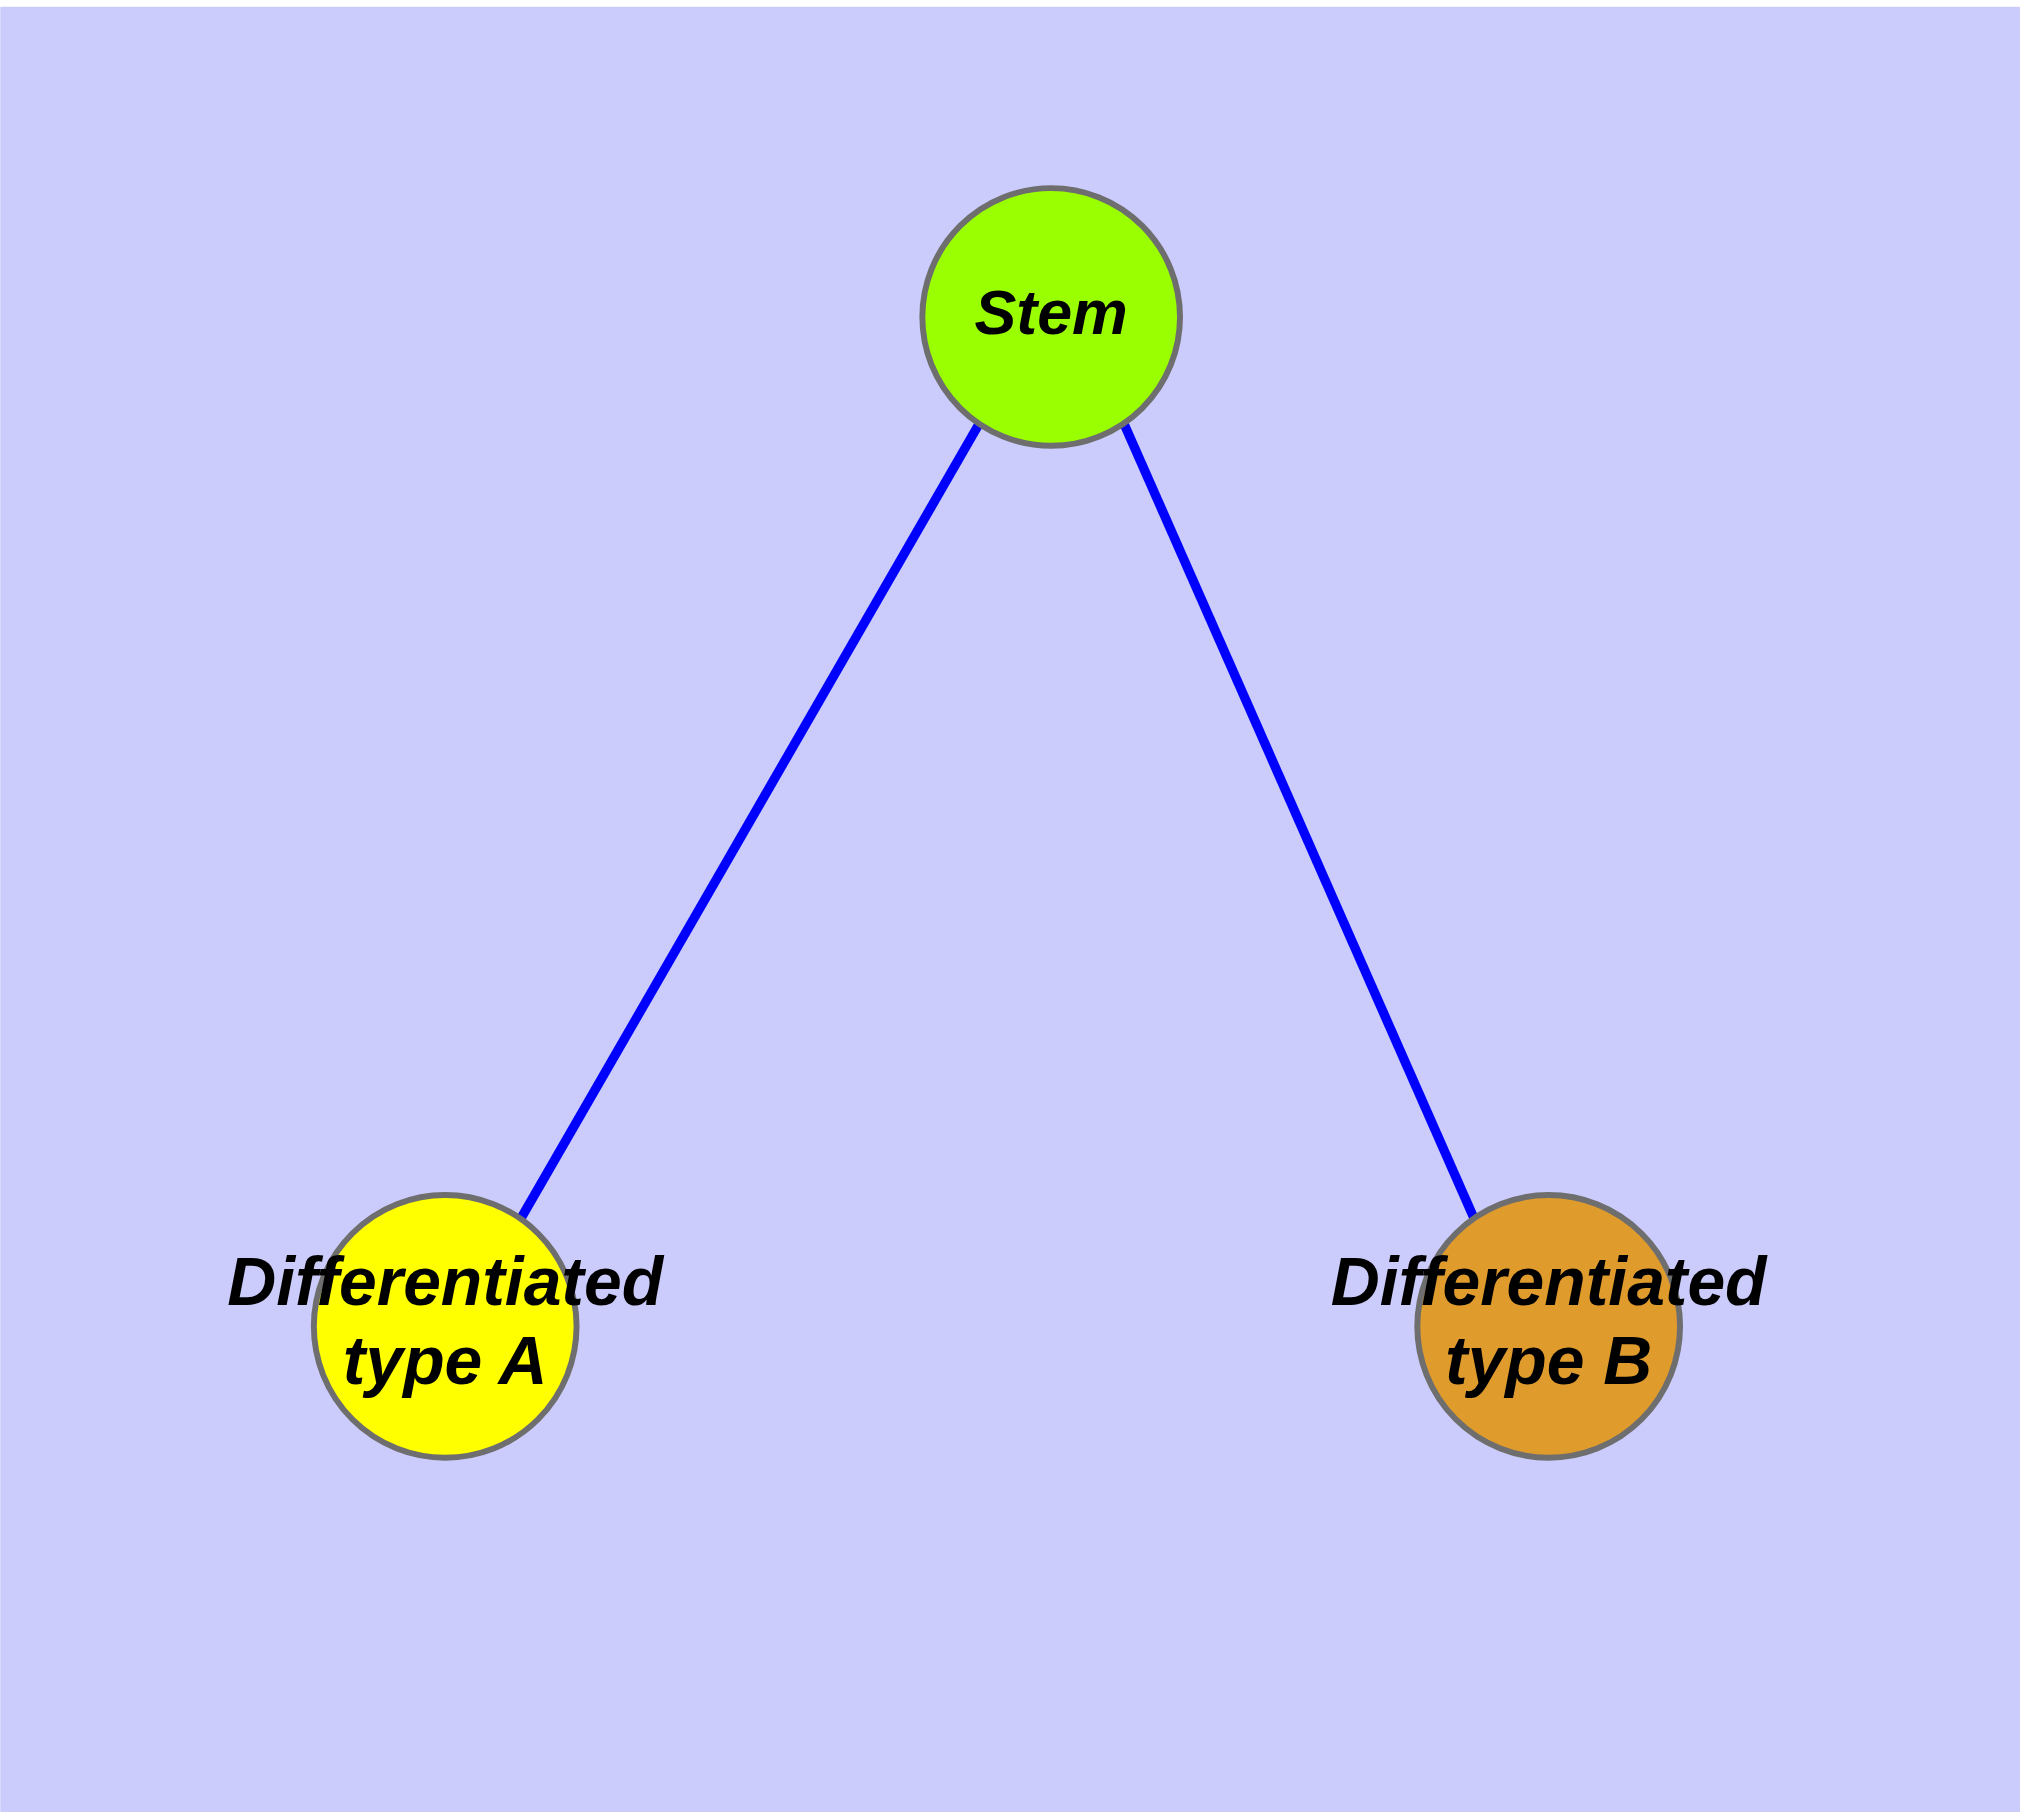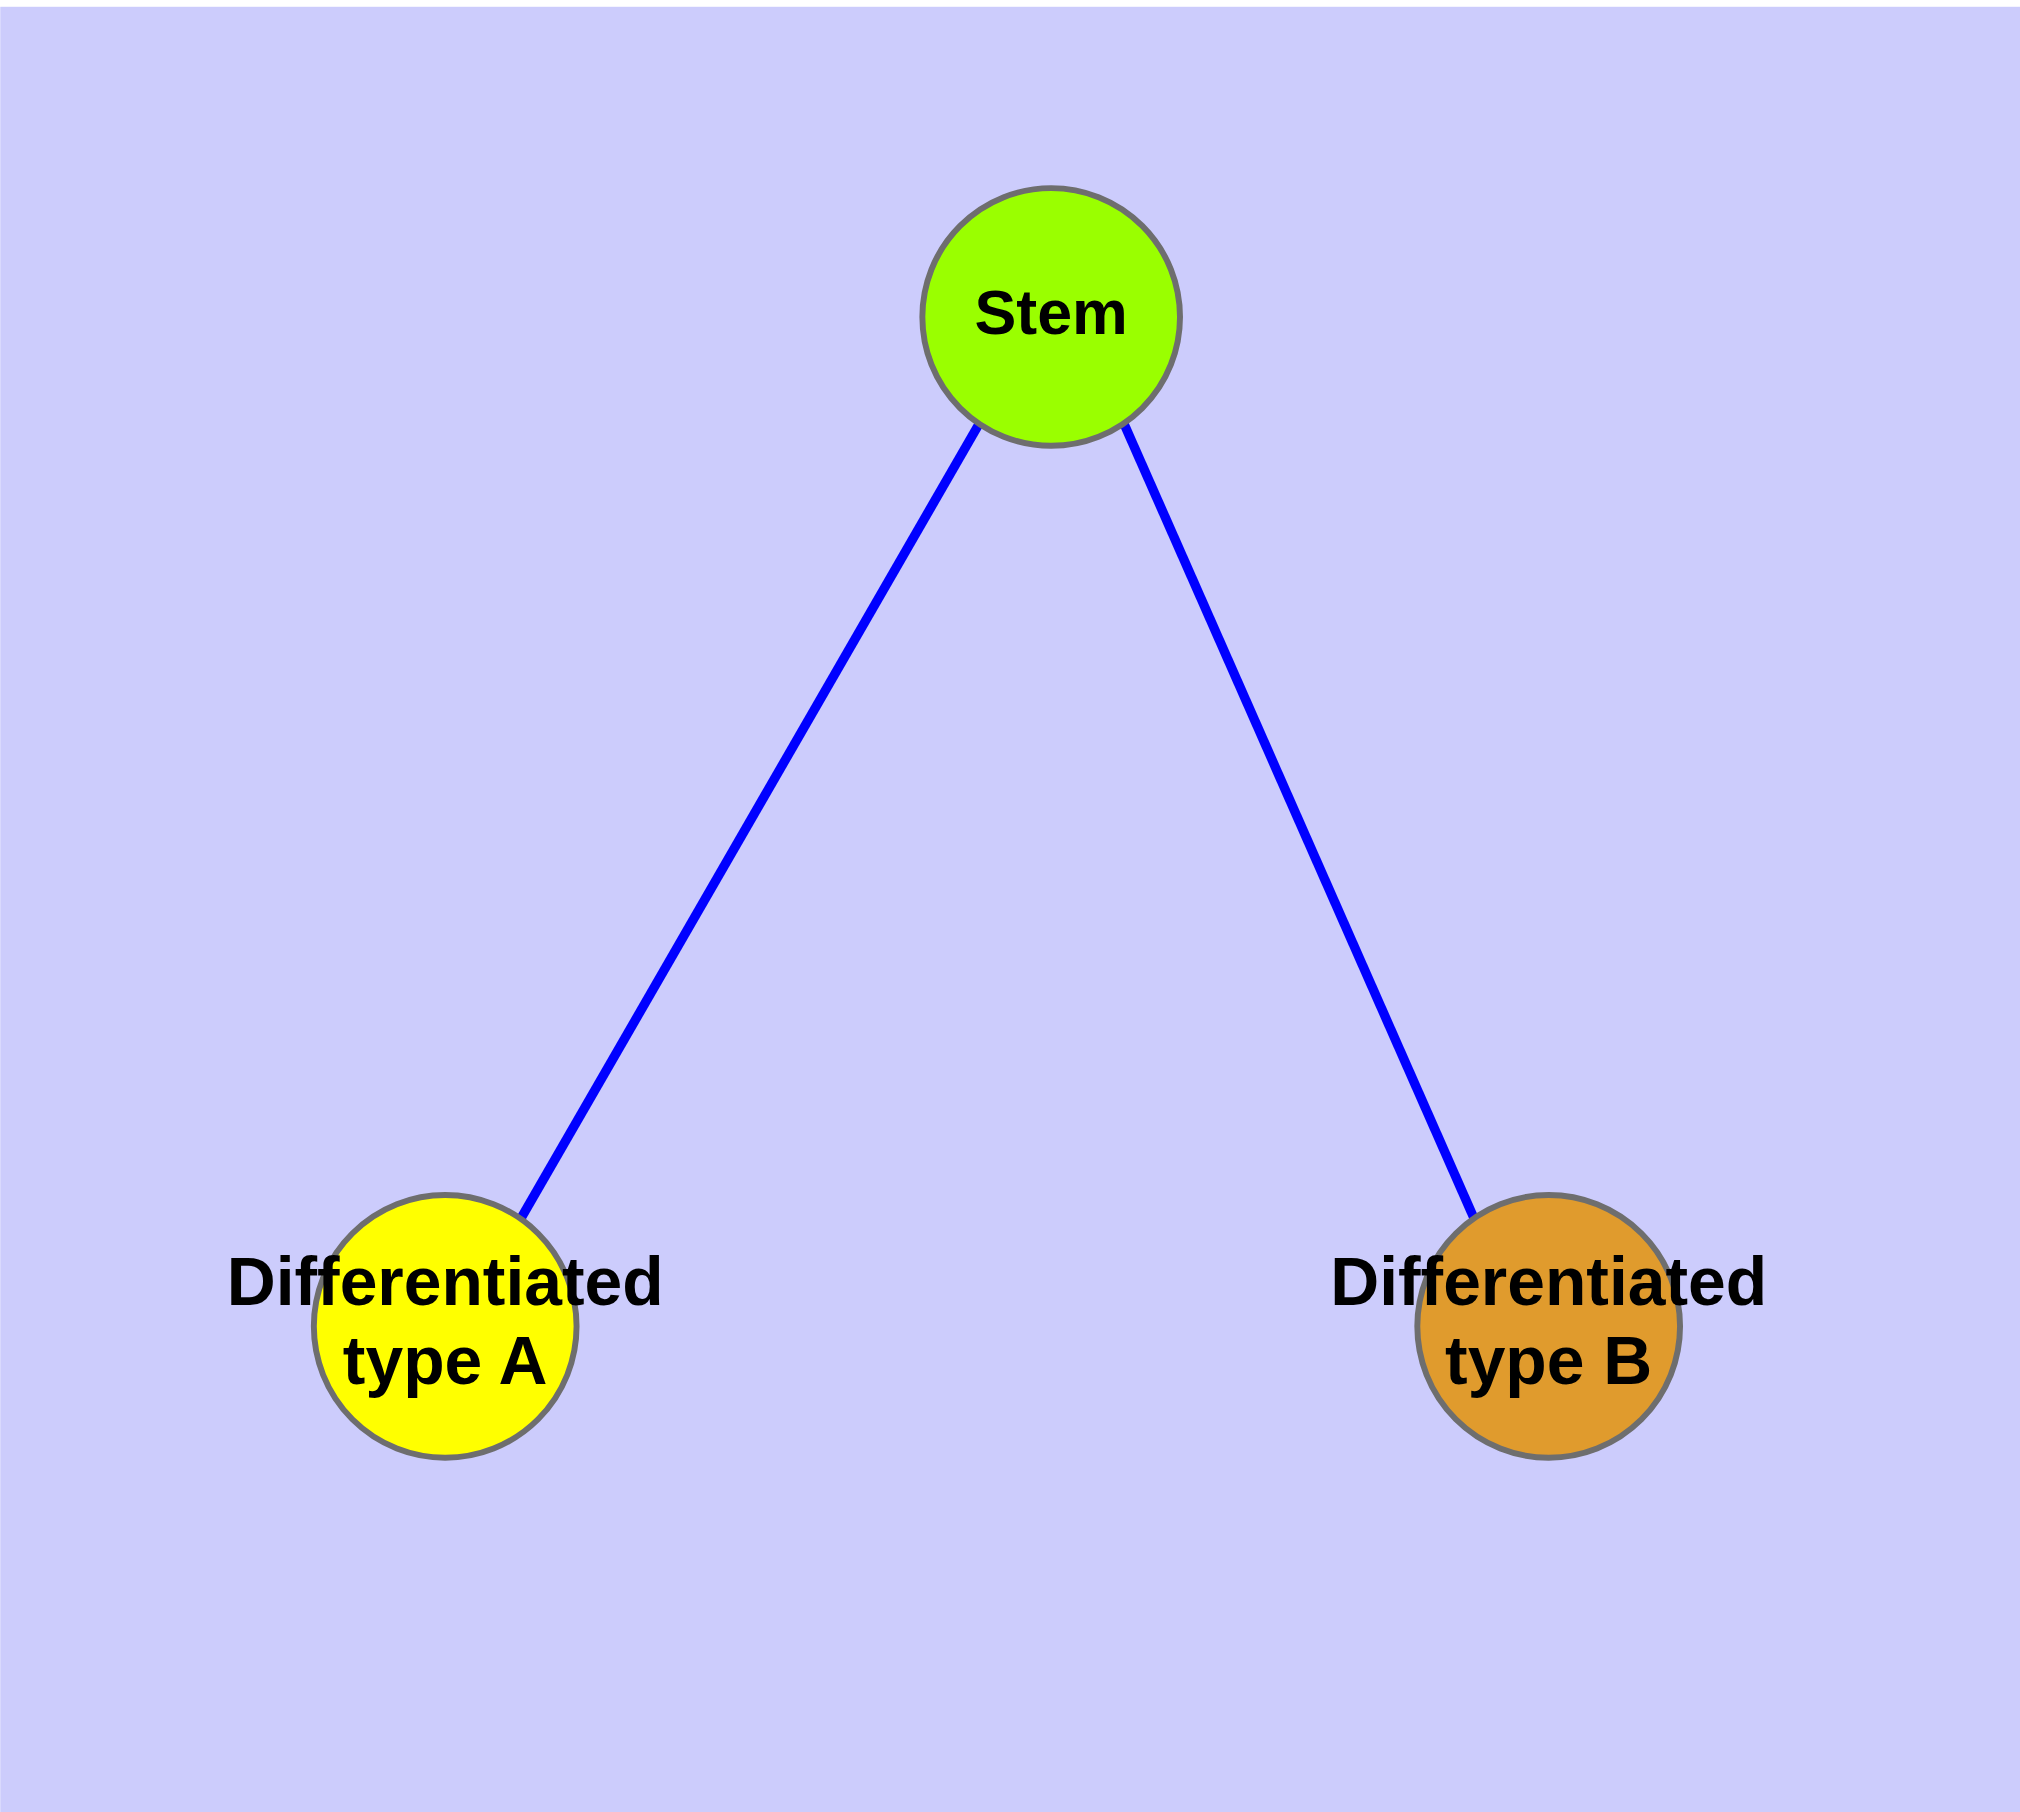--- a/index.html
+++ b/index.html
@@ -12,20 +12,21 @@
     width: 2021px;
     height: 1812px;
     overflow: hidden;
     font-family: "Liberation Sans", "DejaVu Sans", sans-serif;
   }
   #canvas {
     position: relative;
     width: 2021px;
     height: 1728px;
     background: #ffffff;
+    font-style: italic;
   }
   #graph-svg {
     position: absolute;
     top: 0;
     left: 0;
     width: 2021px;
     height: 1812px;
     display: block;
   }
   .node-label {

